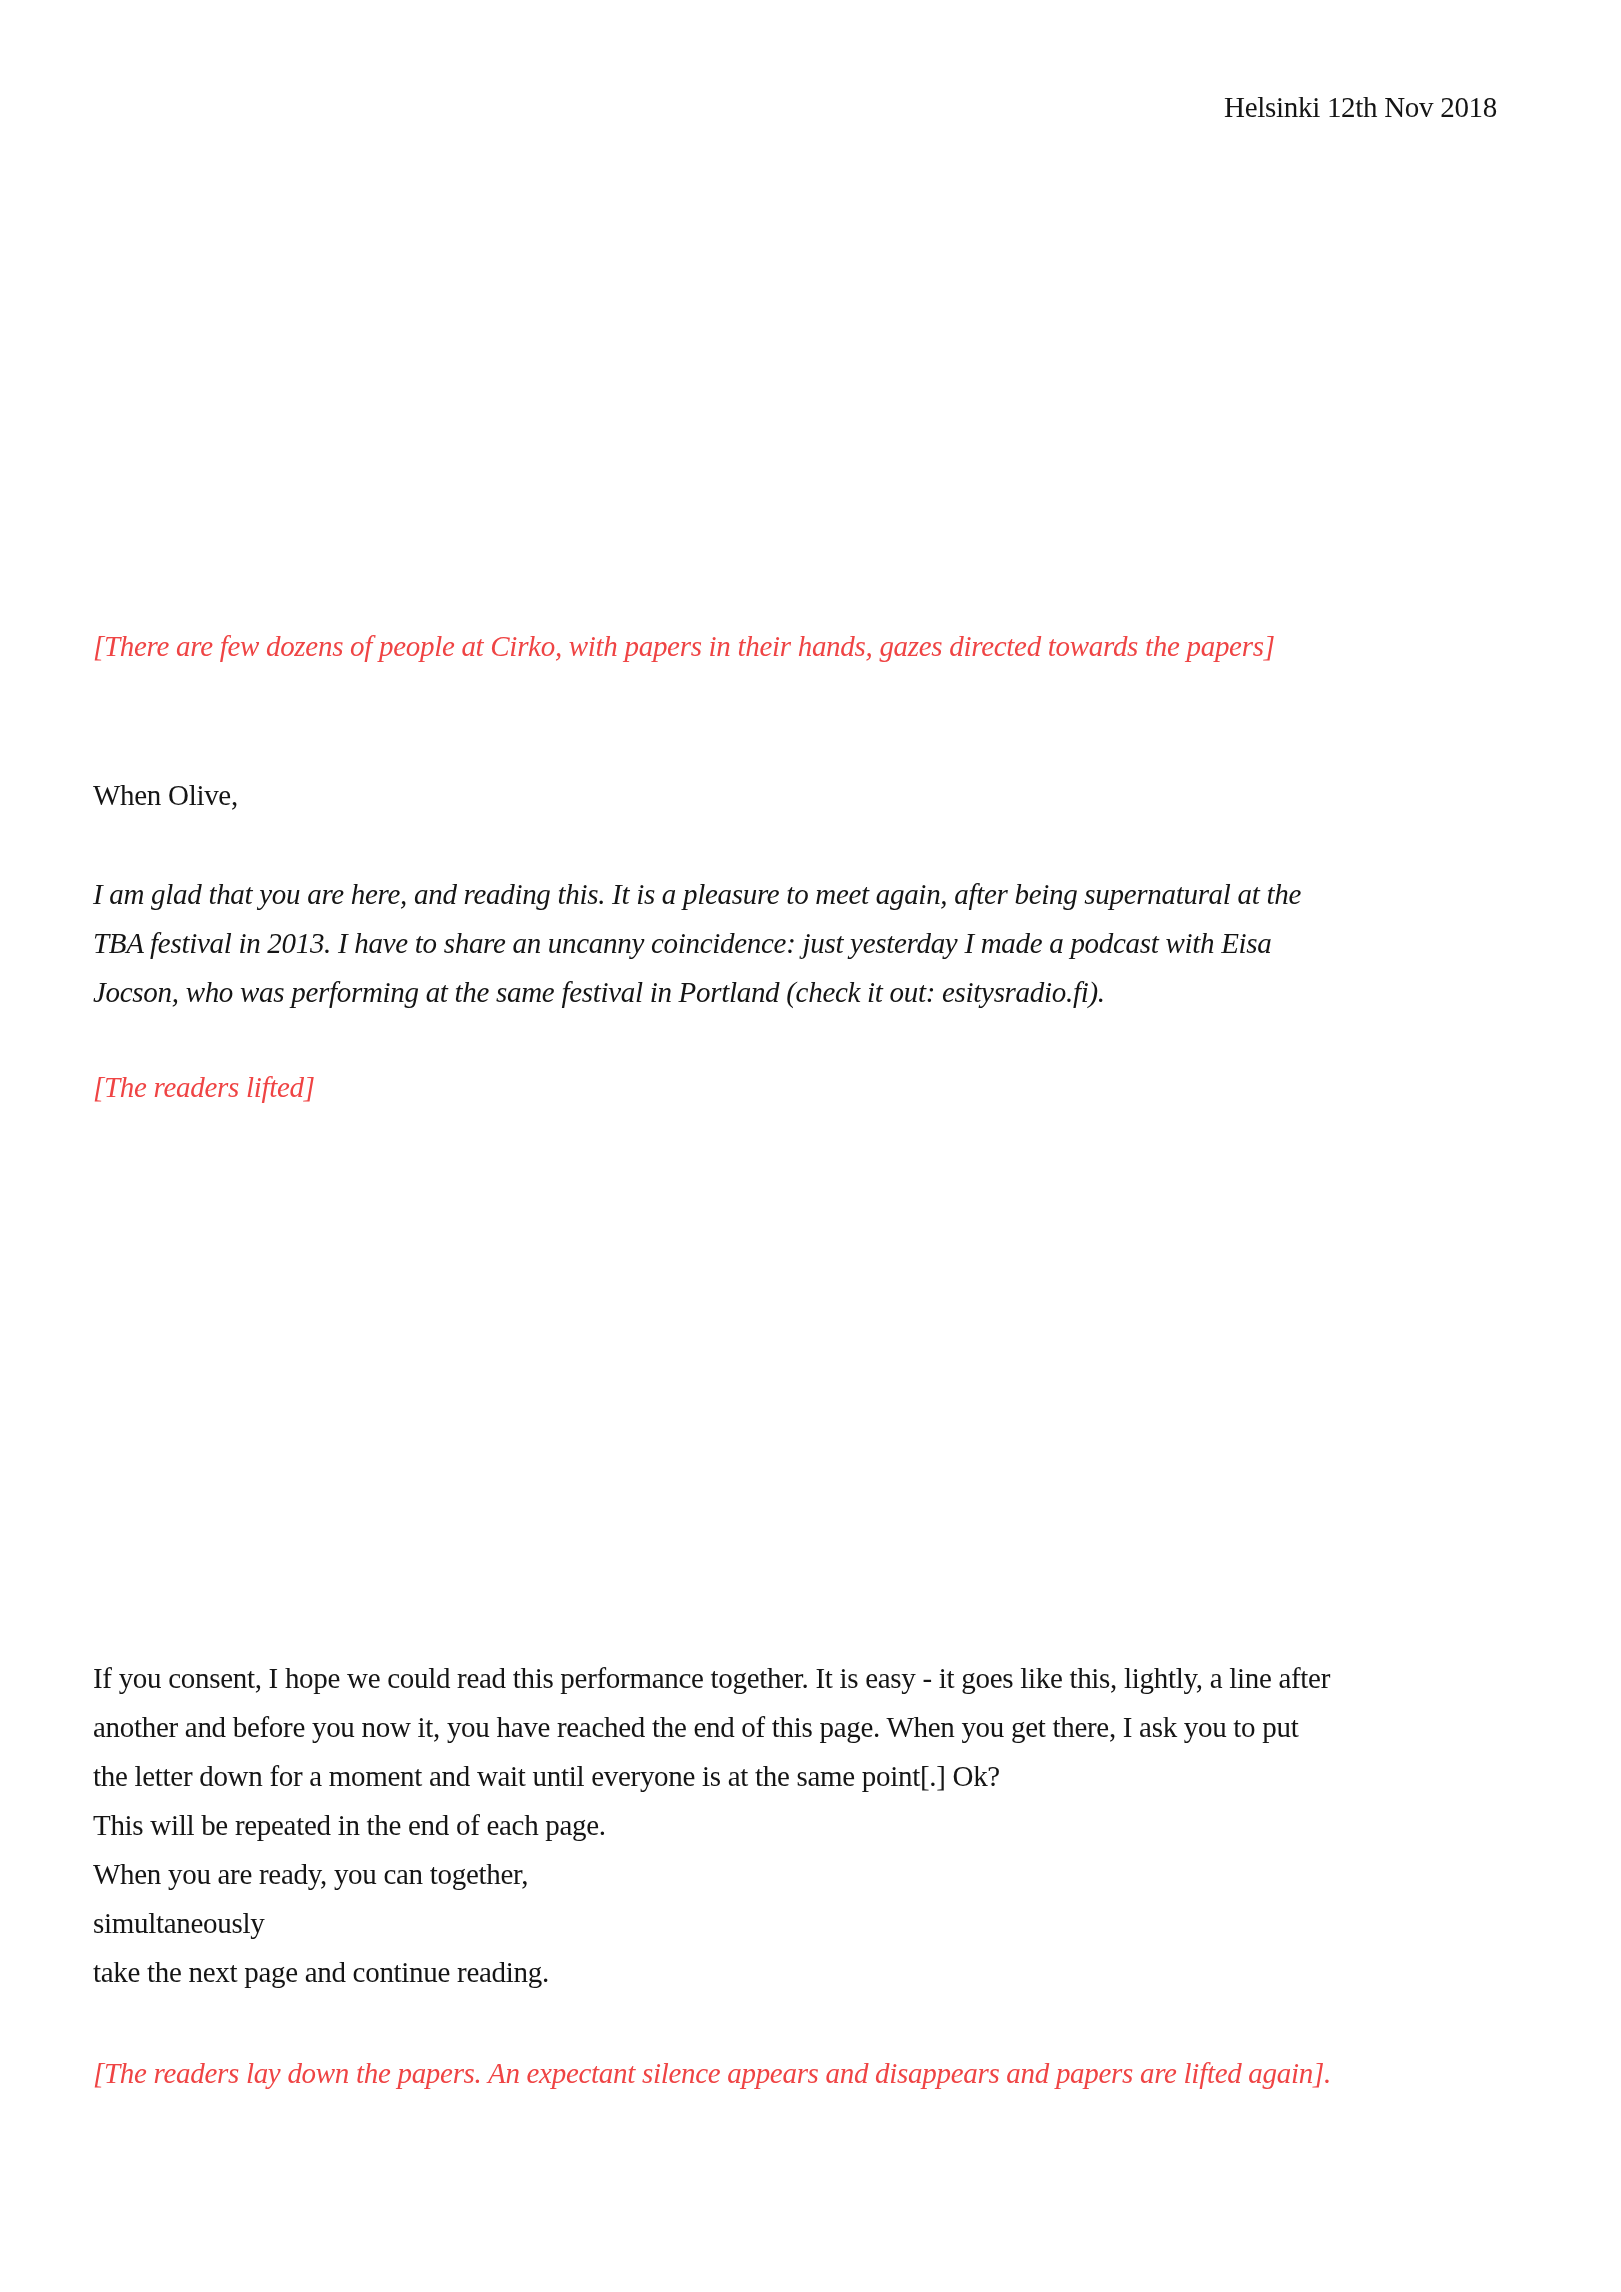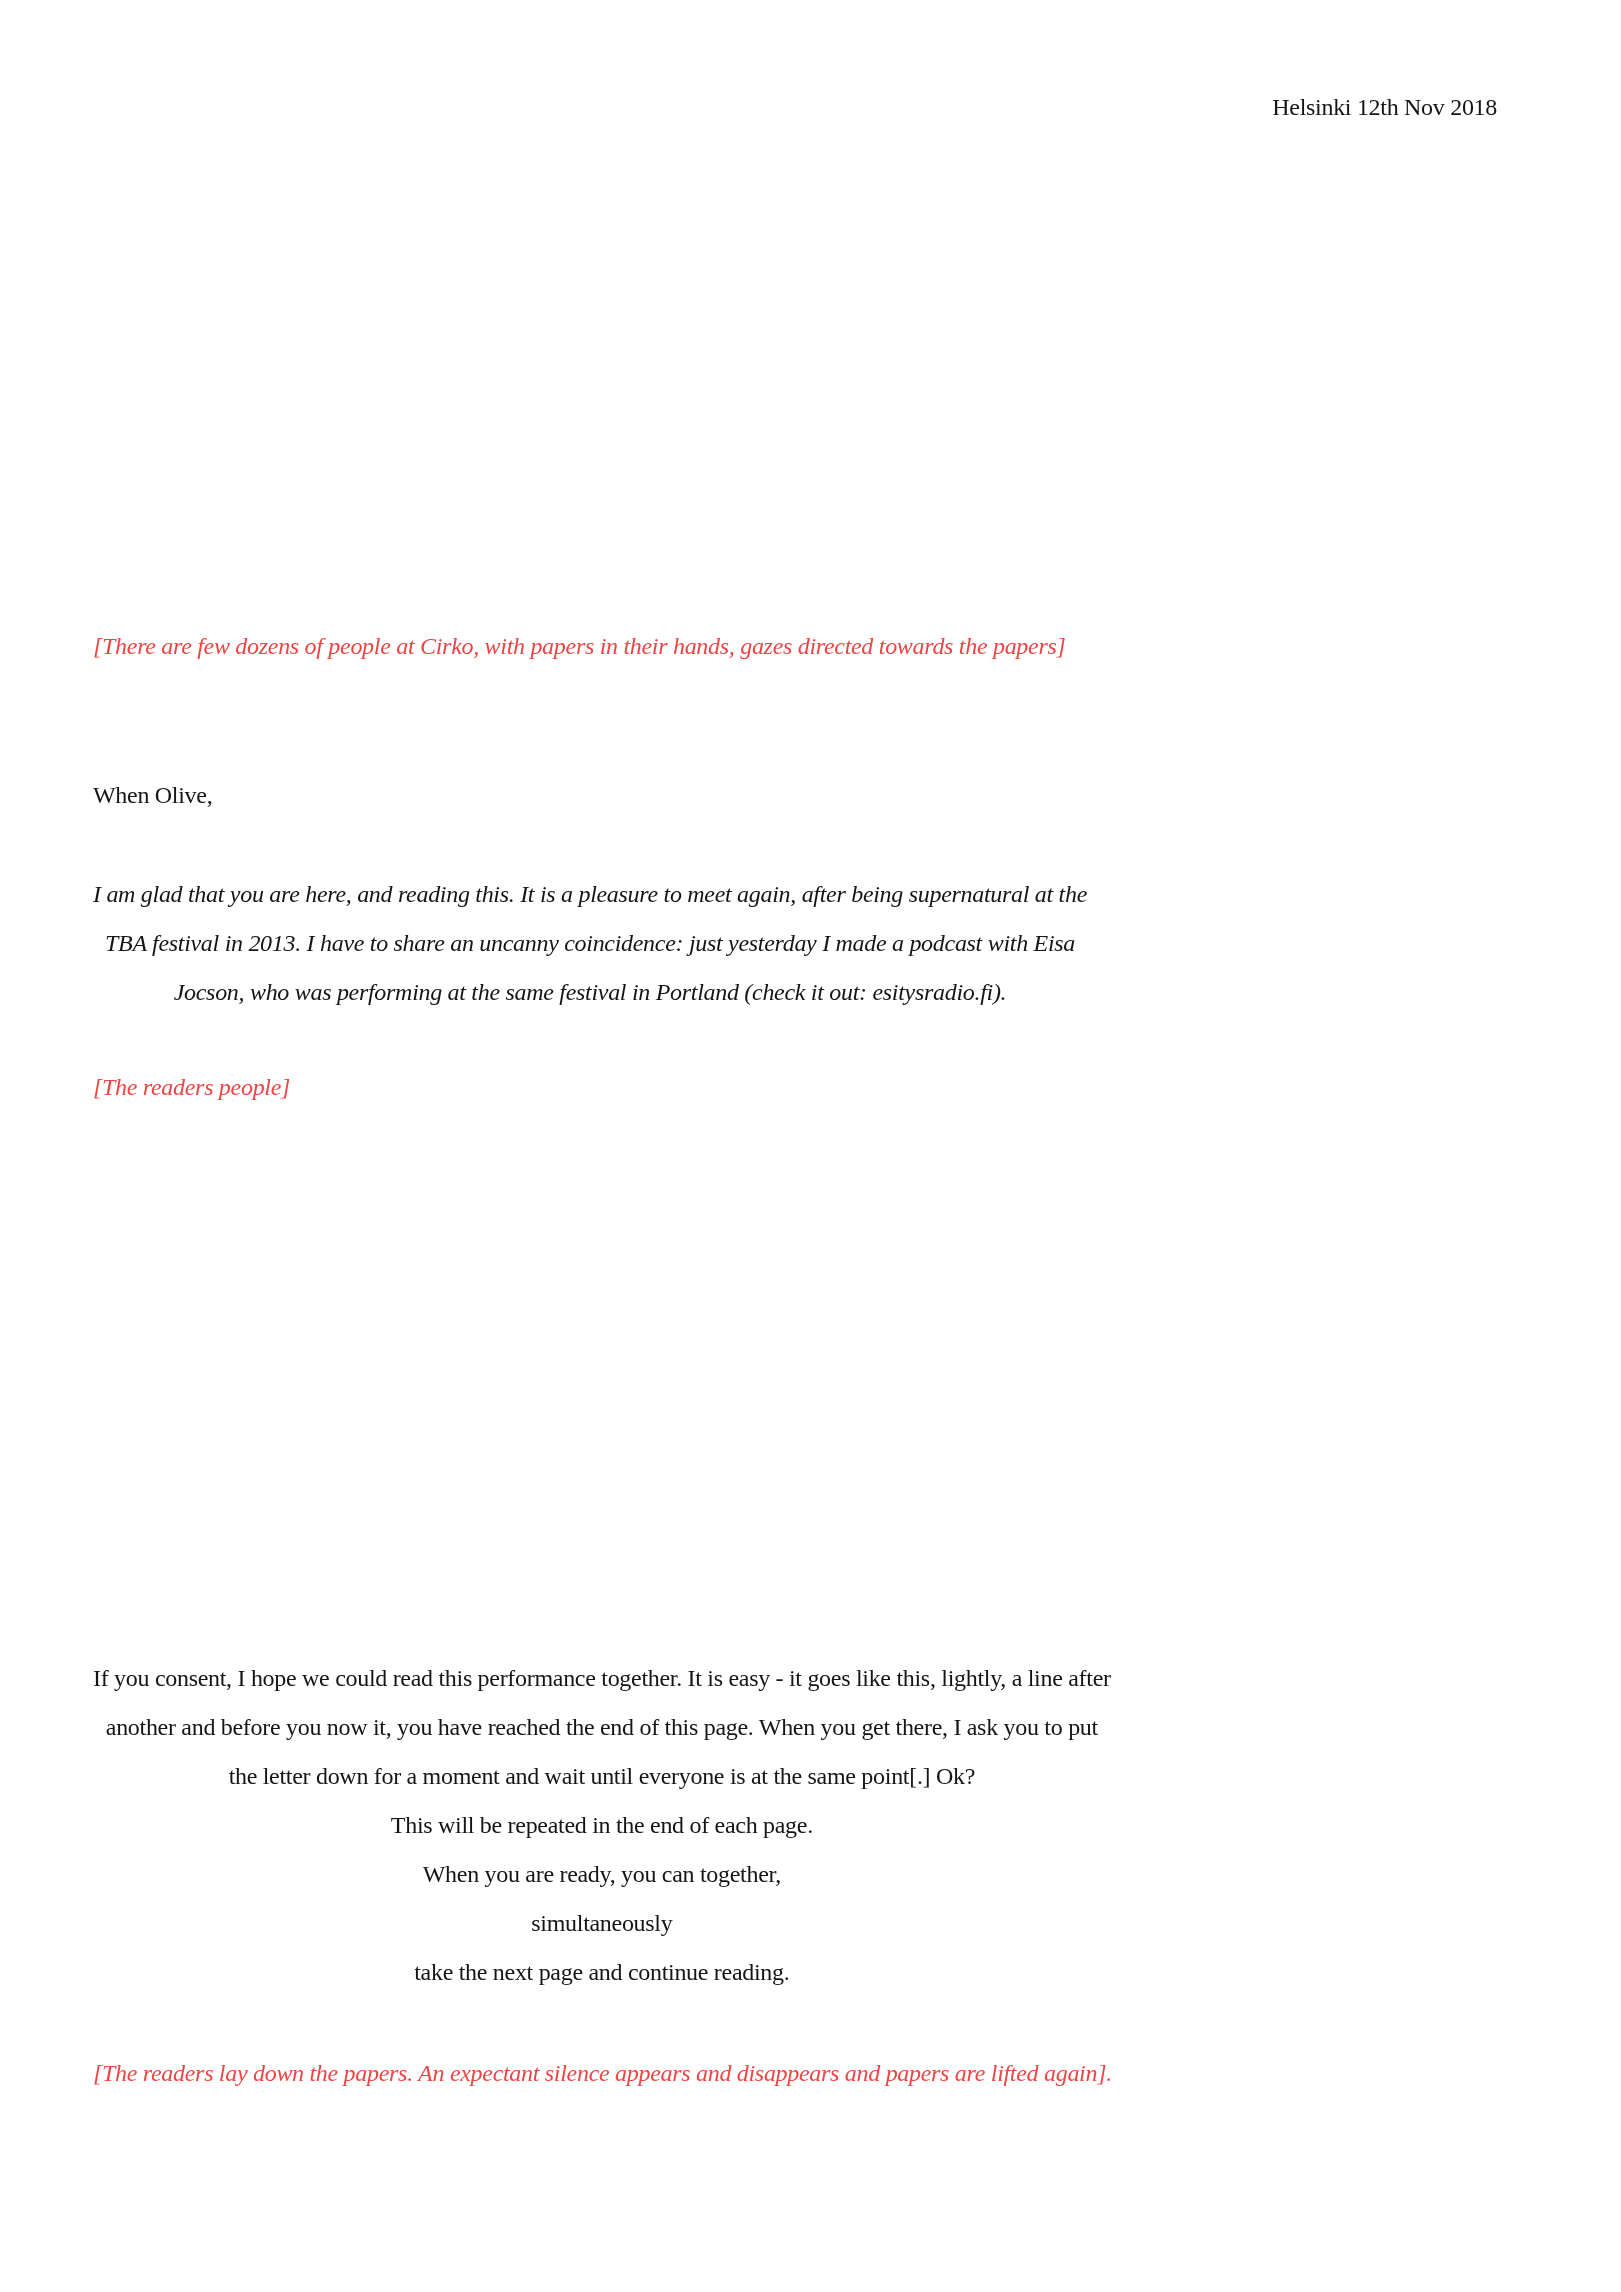--- a/index.html
+++ b/index.html
@@ -13,26 +13,25 @@
     height: 2293px;
     margin: 0 auto;
     background: #ffffff;
     overflow: hidden;
     font-family: "Liberation Serif", "DejaVu Serif", serif;
     color: #151515;
   }
   .textblock {
     position: absolute;
     left: 93px;
-    font-size: 24px;
+    font-size: 29px;
     line-height: 49px;
     letter-spacing: -0.3px;
     white-space: pre;
     color: #151515;
-    text-align: center;
   }
   .dateline {
     left: auto;
     right: 124px;
     top: 83px;
   }
   .stage {
     color: #ef4444;
     font-style: italic;
   }
@@ -53,21 +52,21 @@
   <div class="textblock dateline">Helsinki 12th Nov 2018</div>
 
   <div class="textblock stage stage-1">[There are few dozens of people at Cirko, with papers in their hands, gazes directed towards the papers]</div>
 
   <div class="textblock salutation">When Olive,</div>
 
   <div class="textblock para-1">I am glad that you are here, and reading this. It is a pleasure to meet again, after being supernatural at the
 TBA festival in 2013. I have to share an uncanny coincidence: just yesterday I made a podcast with Eisa
 Jocson, who was performing at the same festival in Portland (check it out: esitysradio.fi).</div>
 
-  <div class="textblock stage stage-2">[The readers people]</div>
+  <div class="textblock stage stage-2">[The readers lifted]</div>
 
 
 
   <div class="textblock stage stage-4">[The readers lay down the papers. An expectant silence appears and disappears and papers are lifted again].</div>
 
   <div class="textblock para-3">If you consent, I hope we could read this performance together. It is easy - it goes like this, lightly, a line after
 another and before you now it, you have reached the end of this page. When you get there, I ask you to put
 the letter down for a moment and wait until everyone is at the same point[.] Ok?
 This will be repeated in the end of each page.
 When you are ready, you can together,

